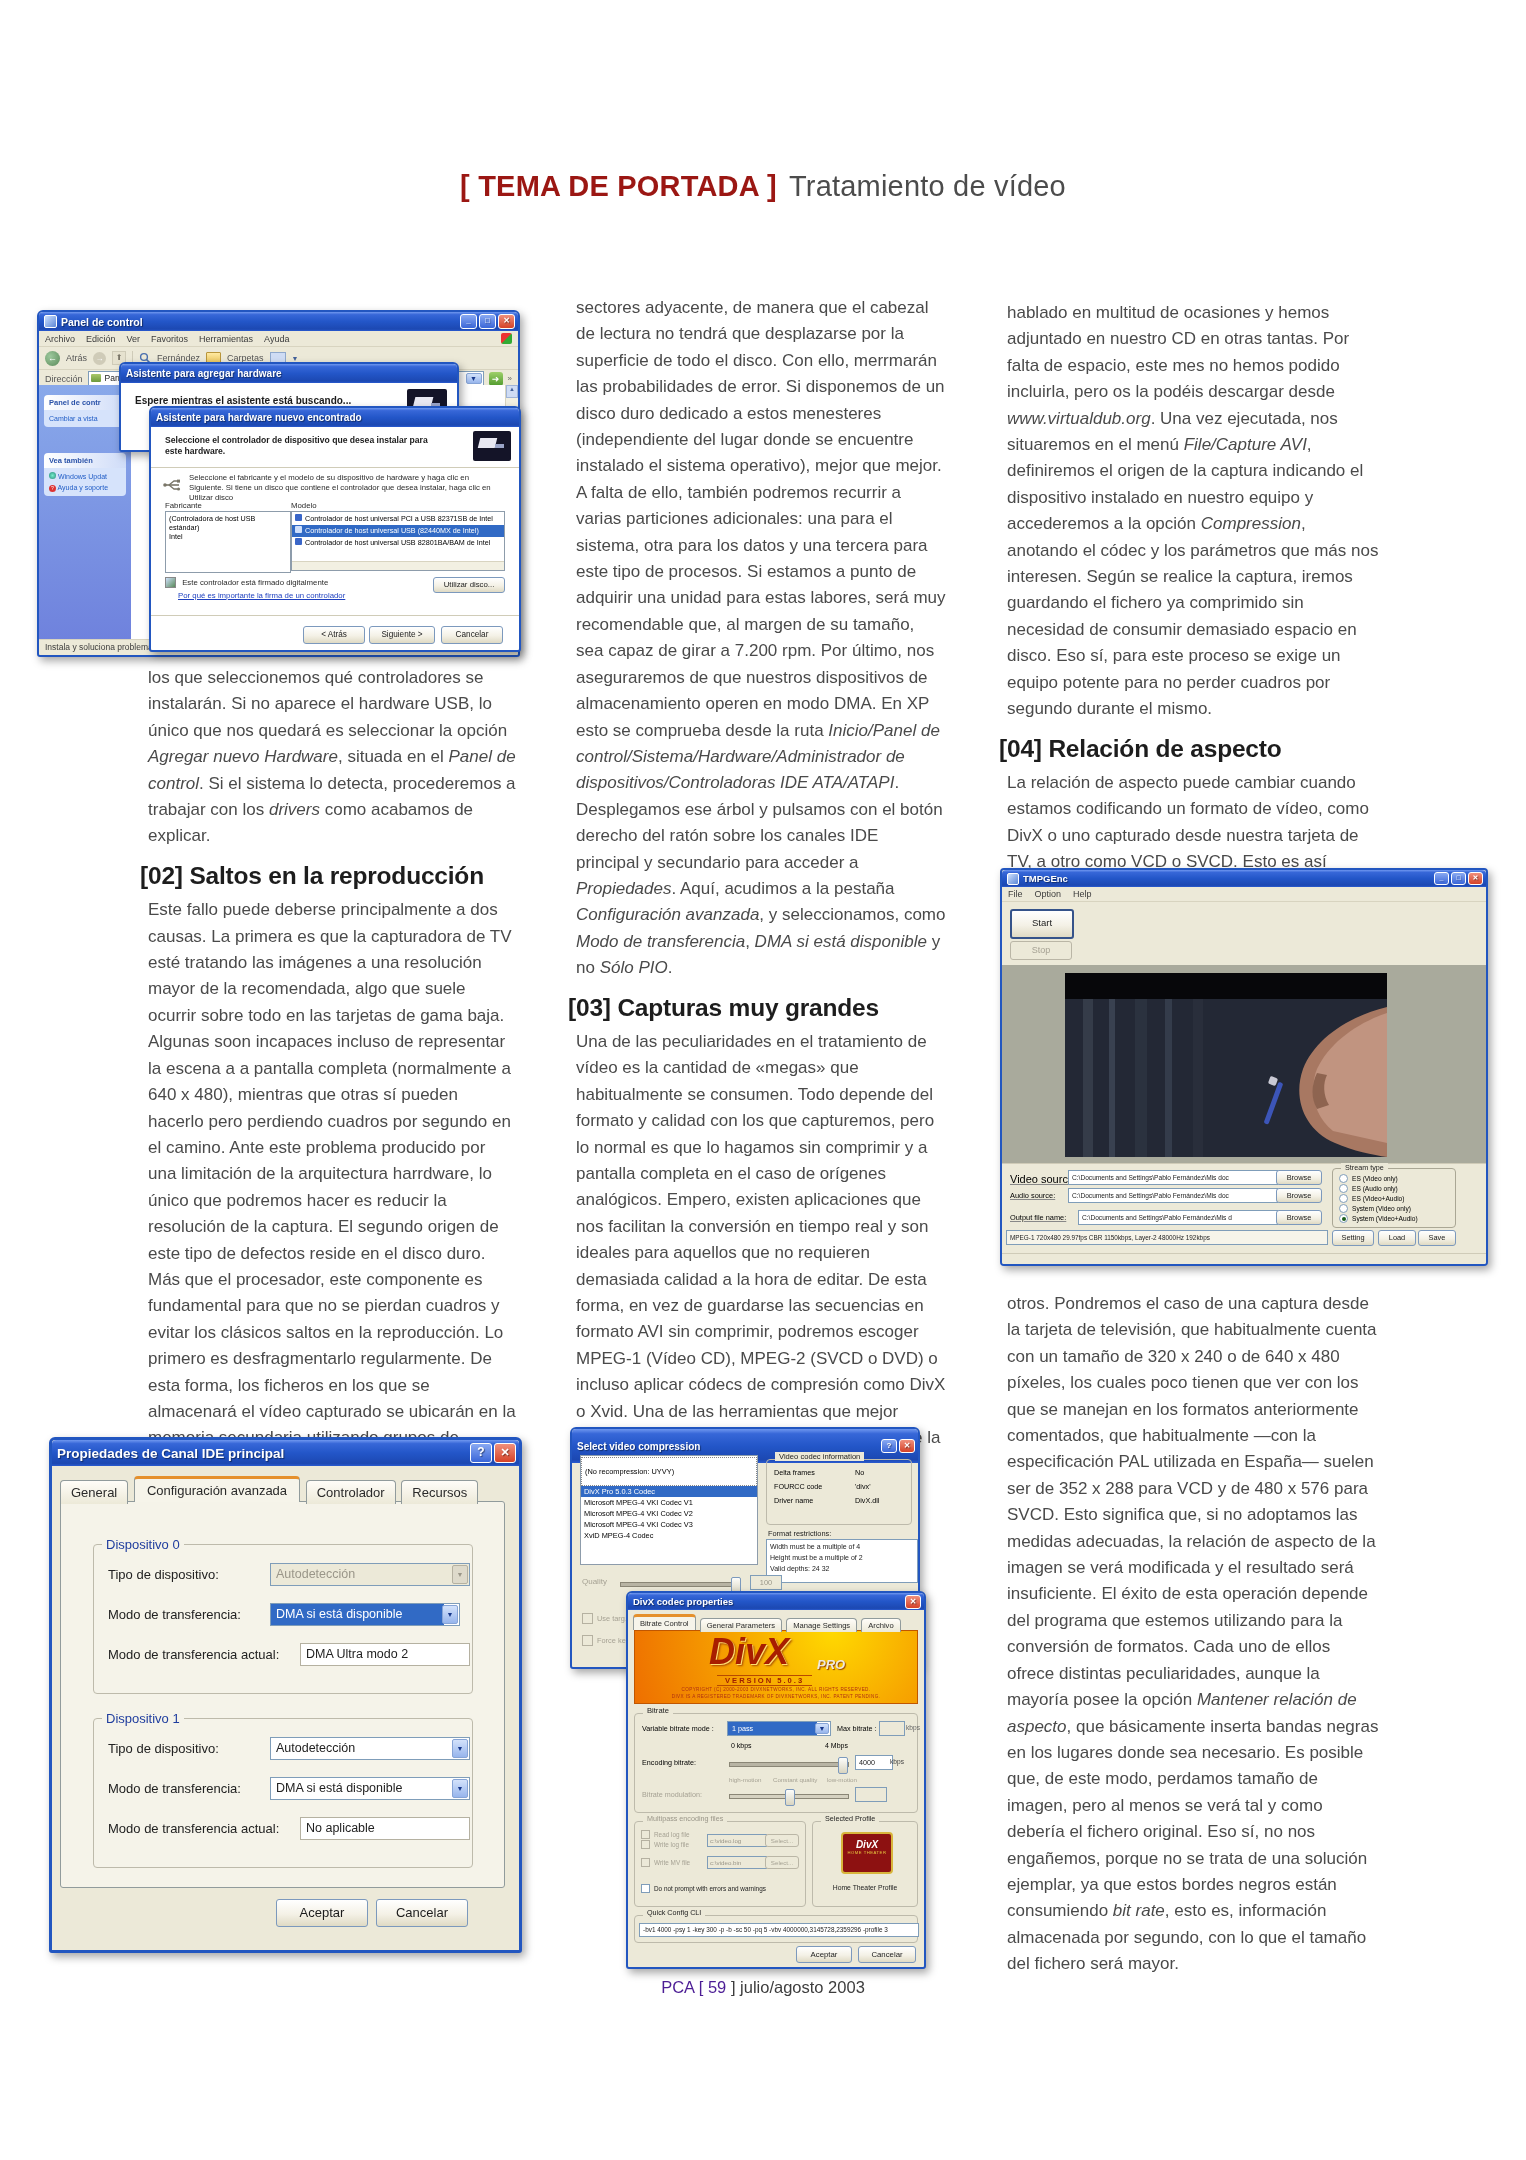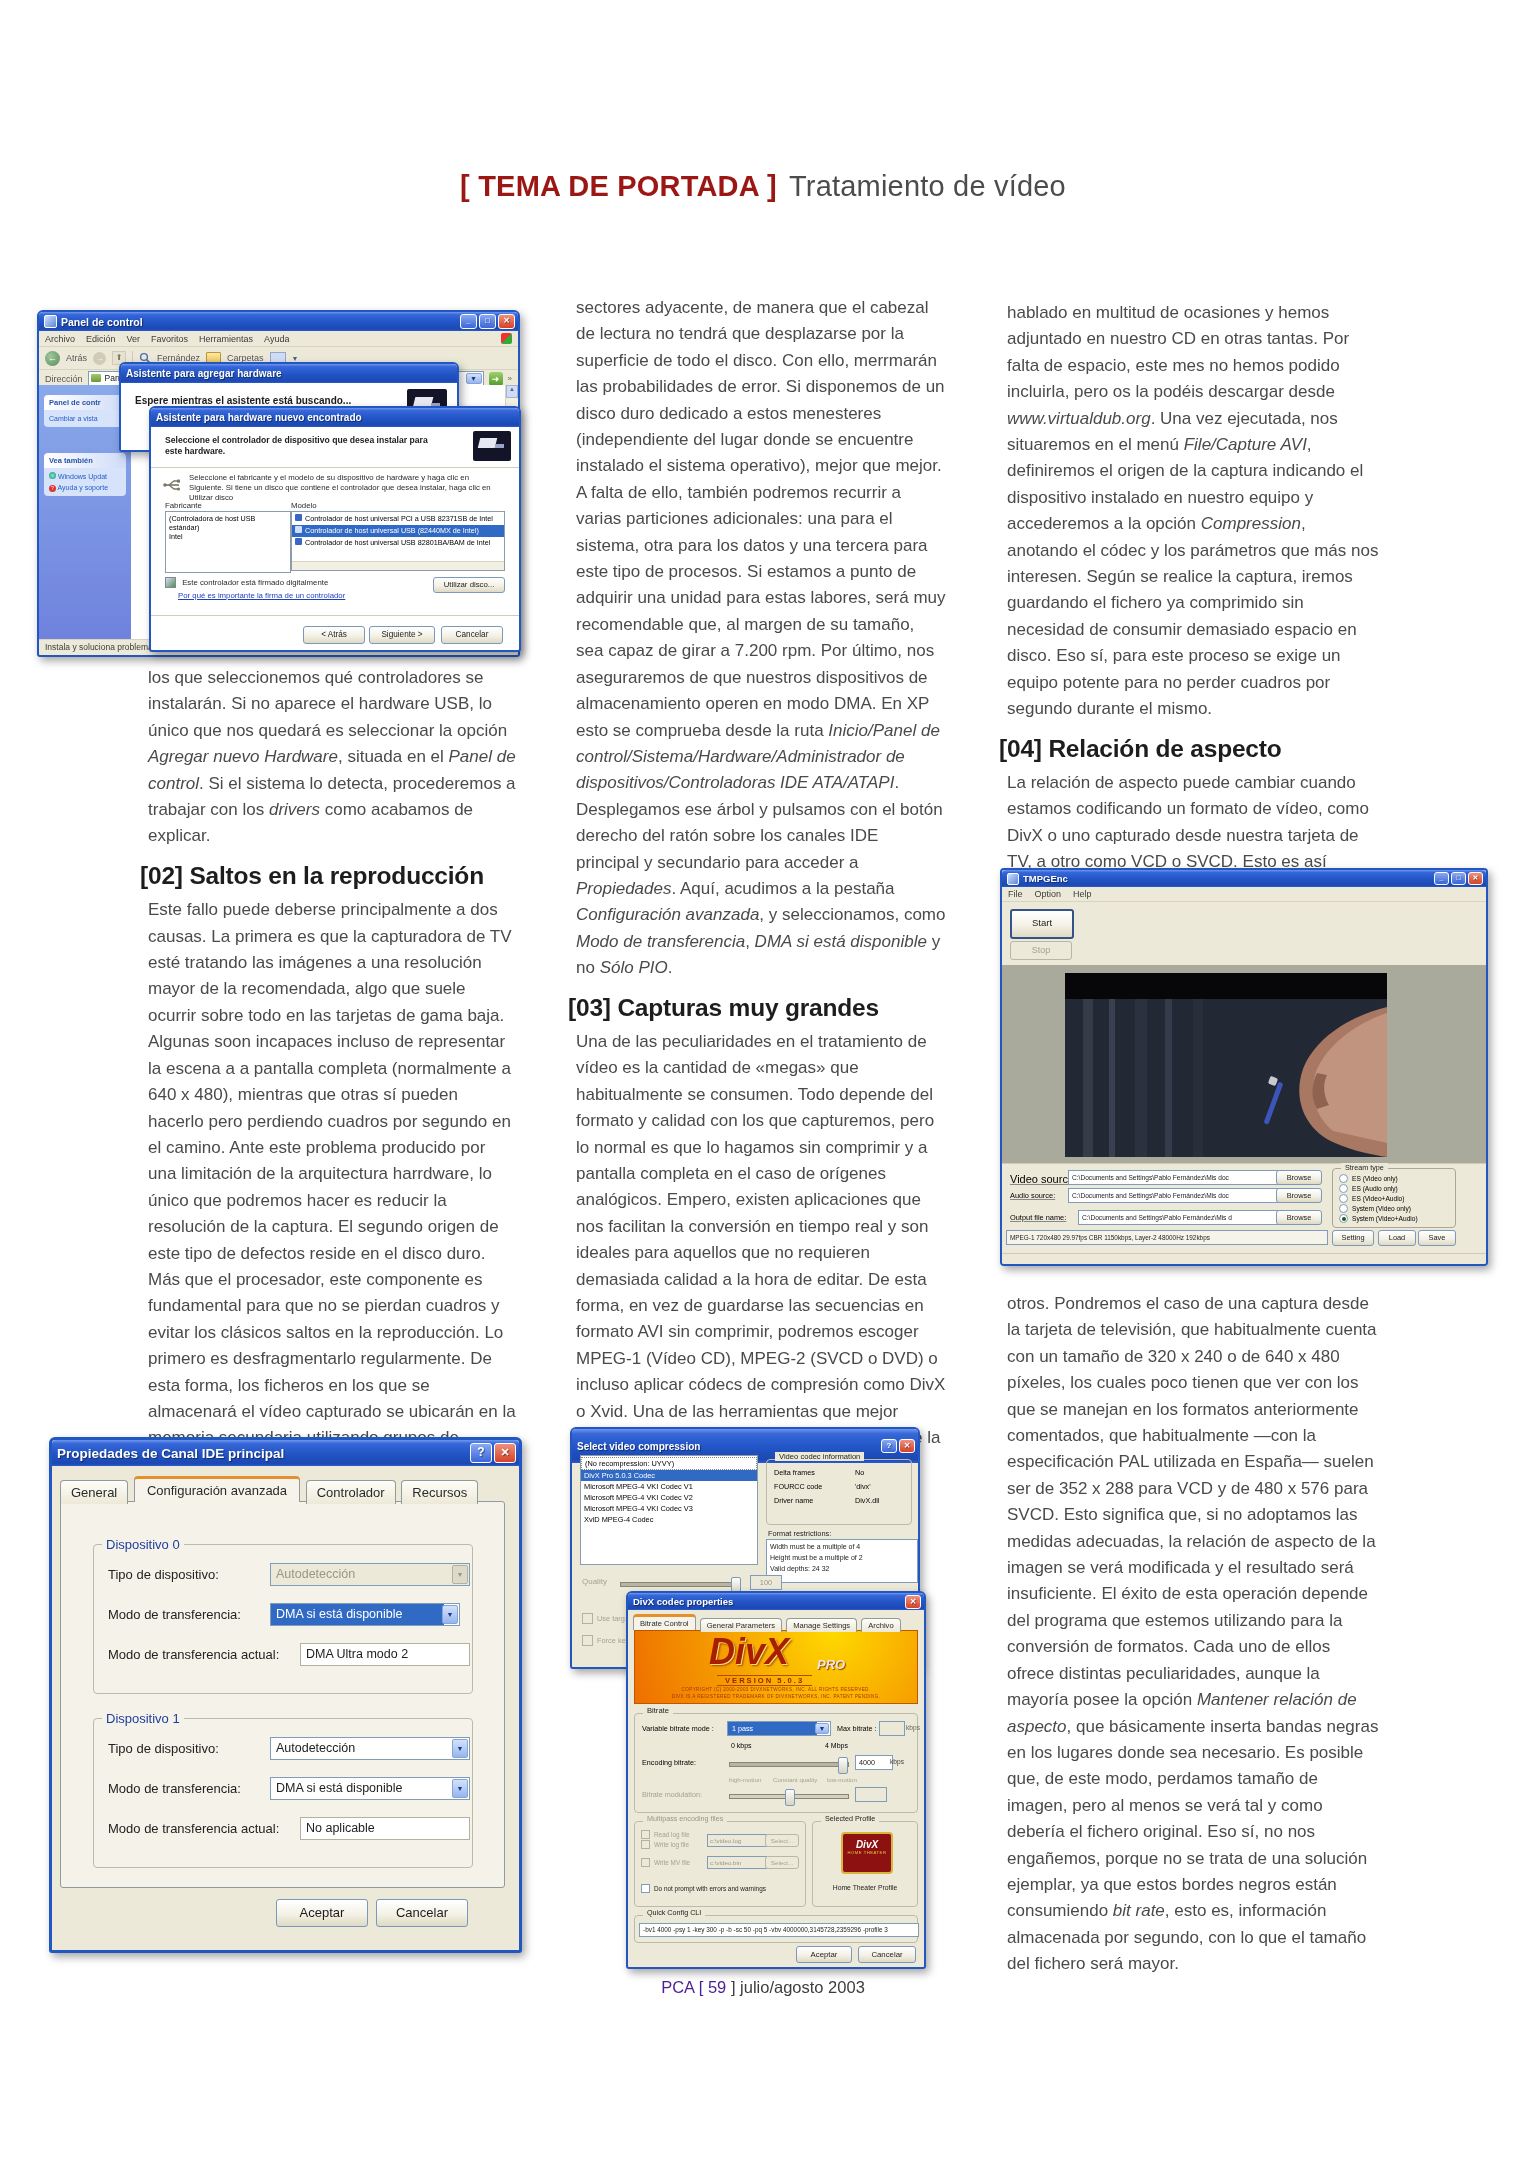--- a/index.html
+++ b/index.html
@@ -270,21 +270,21 @@
 
 <div class="abs" style="left:569px;top:1421px;width:357px;height:548px">
   <div class="win" style="left:1px;top:6px;width:346px;height:238px">
     <div class="tbar" style="height:34px;font-size:10px">
       <span>Select video compression</span>
       <span class="tsp"></span>
       <span class="wbtn" style="width:14px;height:12px;font-size:8px;line-height:11px">?</span>
       <span class="wbtn close" style="width:14px;height:12px;font-size:8px;line-height:11px">✕</span>
     </div>
     <div class="lb" style="left:8px;top:26px;width:176px;height:106px;font-size:7.4px;line-height:11px;padding:1px 0">
-      <div style="padding:0 3px;border:1px dotted #888">(No recompression: UYVY)</div>
+      <div style="padding:8px 3px;border:1px dotted #888">(No recompression: UYVY)</div>
       <div class="sel" style="padding:0 3px">DivX Pro 5.0.3 Codec</div>
       <div style="padding:0 3px">Microsoft MPEG-4 VKI Codec V1</div>
       <div style="padding:0 3px">Microsoft MPEG-4 VKI Codec V2</div>
       <div style="padding:0 3px">Microsoft MPEG-4 VKI Codec V3</div>
       <div style="padding:0 3px">XviD MPEG-4 Codec</div>
     </div>
     <div class="grp" style="left:194px;top:30px;width:144px;height:64px">
       <span class="leg" style="background:#ece9d8;font-size:7.6px;color:#222">Video codec information</span>
       <span class="abs" style="left:7px;top:8px;font-size:7.2px">Delta frames</span>
       <span class="abs" style="left:88px;top:8px;font-size:7.2px">No</span>

